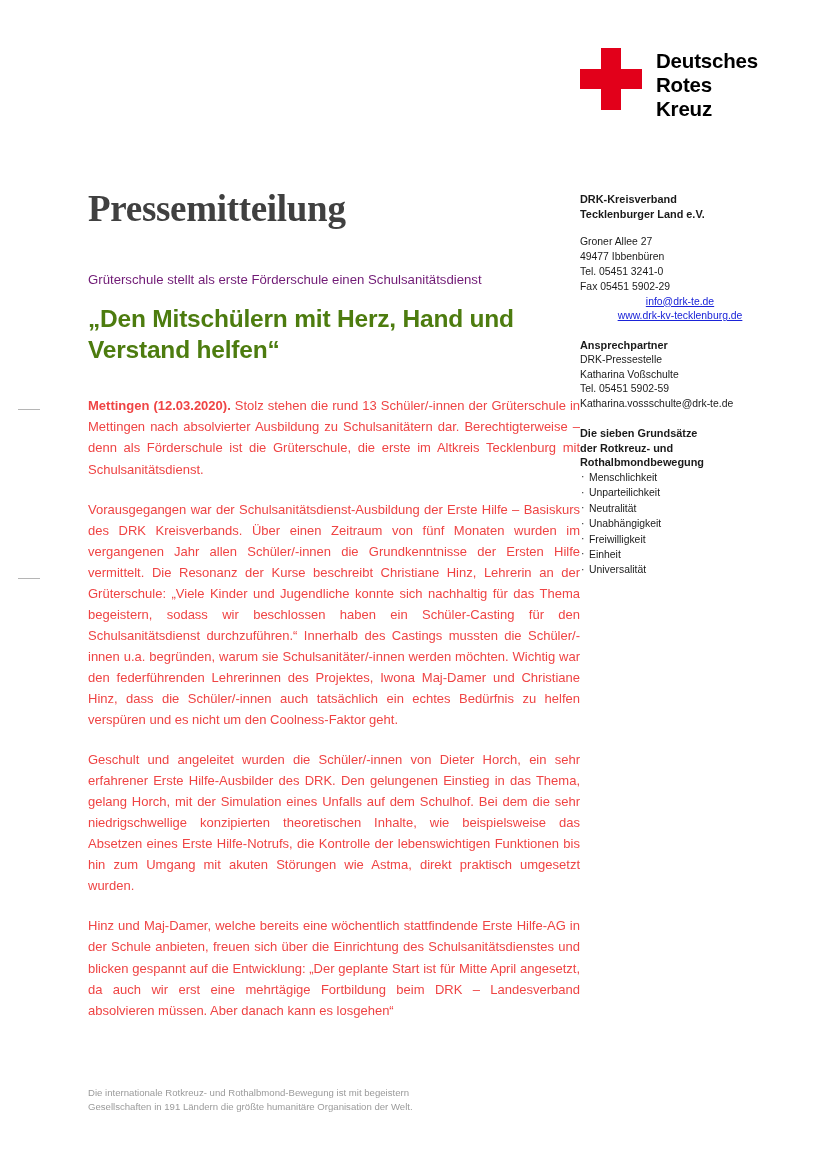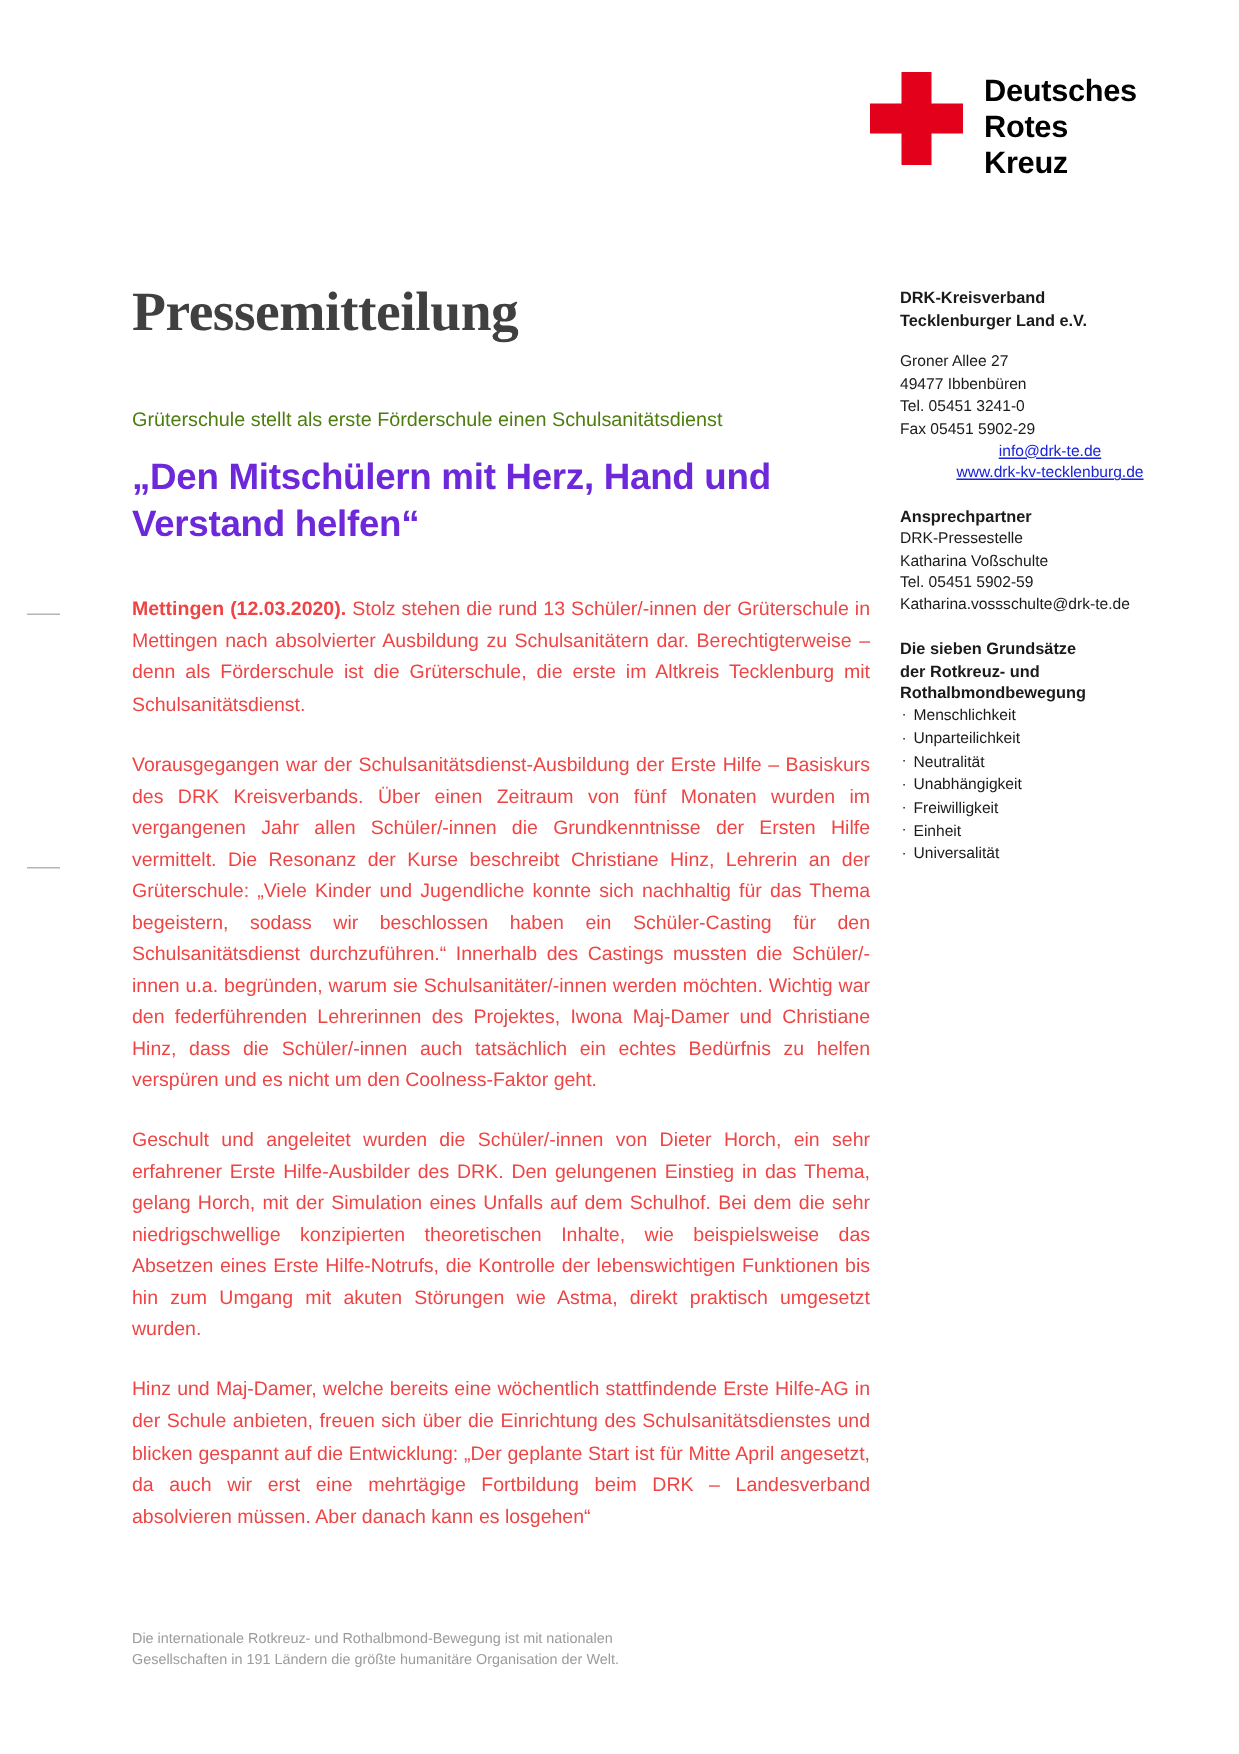--- a/index.html
+++ b/index.html
@@ -77,47 +77,47 @@
     font-weight: bold;
     font-size: 37px;
     line-height: 1.05;
     color: #404040;
     margin: 0 0 42px 0;
     letter-spacing: -0.3px;
   }
   .subhead {
     font-size: 13.2px;
     line-height: 1.35;
-    color: #4d7c0f;
+    color: #701a75;
     margin: 0 0 14px 0;
     font-weight: normal;
   }
   .headline {
     font-size: 24.5px;
     font-weight: bold;
     line-height: 1.28;
-    color: #6d28d9;
+    color: #4d7c0f;
     margin: 0 0 30px 0;
     letter-spacing: -0.2px;
   }
   .body-par {
     font-size: 13px;
     line-height: 1.62;
     text-align: justify;
     color: #ef4444;
     margin: 0 0 19px 0;
     hyphens: none;
   }
   .body-par:last-of-type { margin-bottom: 0; }
   .dateline { font-weight: bold; }
 
   
   .sidebar {
     position: absolute;
-    left: 600px;
+    left: 580px;
     top: 192px;
     width: 200px;
     font-size: 10.4px;
     line-height: 1.42;
     color: #1a1a1a;
   }
   .sb-heading {
     font-weight: bold;
     font-size: 10.9px;
     line-height: 1.35;
@@ -245,17 +245,17 @@
         <li>Unabhängigkeit</li>
         <li>Freiwilligkeit</li>
         <li>Einheit</li>
         <li>Universalität</li>
       </ul>
     </div>
 
   </div>
 
   <div class="footer">
-    <div>Die internationale Rotkreuz- und Rothalbmond-Bewegung ist mit nationalen</div>
+    <div>Die internationale Rotkreuz- und Rothalbmond-Bewegung ist mit begeistern</div>
     <div>Gesellschaften in 191 Ländern die größte humanitäre Organisation der Welt.</div>
   </div>
 
 </div>
 
 </body></html>

